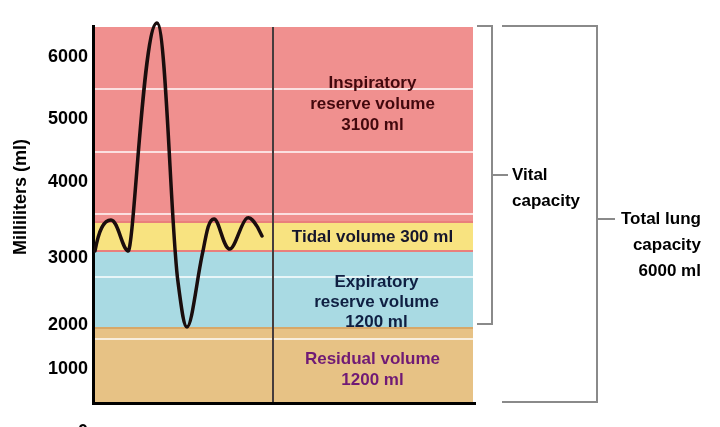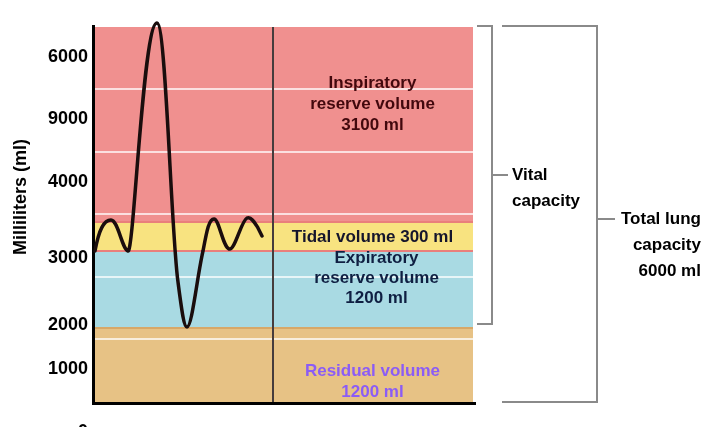--- a/index.html
+++ b/index.html
@@ -35,22 +35,22 @@
   .gridline { position: absolute; left: 0; width: 100%; height: 2px; background: rgba(255,255,255,0.72); }
   .divider-v { position: absolute; left: 177px; top: 0; width: 2px; height: 375px; background: #463c3c; }
   #curve-svg { position: absolute; left: 0; top: 0; overflow: visible; }
   
   .region-label {
     position: absolute; left: 272px; width: 201px;
     text-align: center; font-weight: bold; font-size: 17px; line-height: 20px;
   }
   .lbl-irv { top: 72px; line-height: 21px; color: #42080d; }
   .lbl-tv  { top: 227px; color: #15152c; }
-  .lbl-erv { top: 248px; color: #0f1f42; padding-left: 8px; }
-  .lbl-rv  { top: 348px; line-height: 21px; color: #8b5cf6; margin-top: 12px; }
+  .lbl-erv { top: 272px; color: #0f1f42; padding-left: 8px; }
+  .lbl-rv  { top: 348px; line-height: 21px; color: #701a75; }
   
   .bracket { position: absolute; border: 2px solid #8a8a8a; border-left: none; background: transparent; }
   .bracket-vital { left: 477px; top: 25px; width: 16px; height: 300px; }
   .bracket-total { left: 502px; top: 25px; width: 96px; height: 378px; }
   .bracket-tick { position: absolute; height: 2px; background: #8a8a8a; }
   .tick-vital { left: 493px; top: 174px; width: 15px; }
   .tick-total { left: 598px; top: 218px; width: 17px; }
   .capacity-label {
     position: absolute; font-weight: bold; font-size: 17px; line-height: 26px; color: #000;
     white-space: nowrap;
@@ -59,21 +59,21 @@
   .lbl-total { left: 621px; top: 206px; text-align: right; }
 </style>
 </head>
 <body>
 
 <div id="canvas">
 
   <div class="yunit">Milliliters (ml)</div>
 
   <div class="ytick" style="top:18px">6000</div>
-  <div class="ytick" style="top:80px">9000</div>
+  <div class="ytick" style="top:80px">5000</div>
   <div class="ytick" style="top:143px">4000</div>
   <div class="ytick" style="top:219px">3000</div>
   <div class="ytick" style="top:286px">2000</div>
   <div class="ytick" style="top:330px">1000</div>
   <div class="ytick" style="top:393px">0</div>
 
   <div class="axis-y"></div>
   <div class="axis-x"></div>
 
   <div id="plot">

